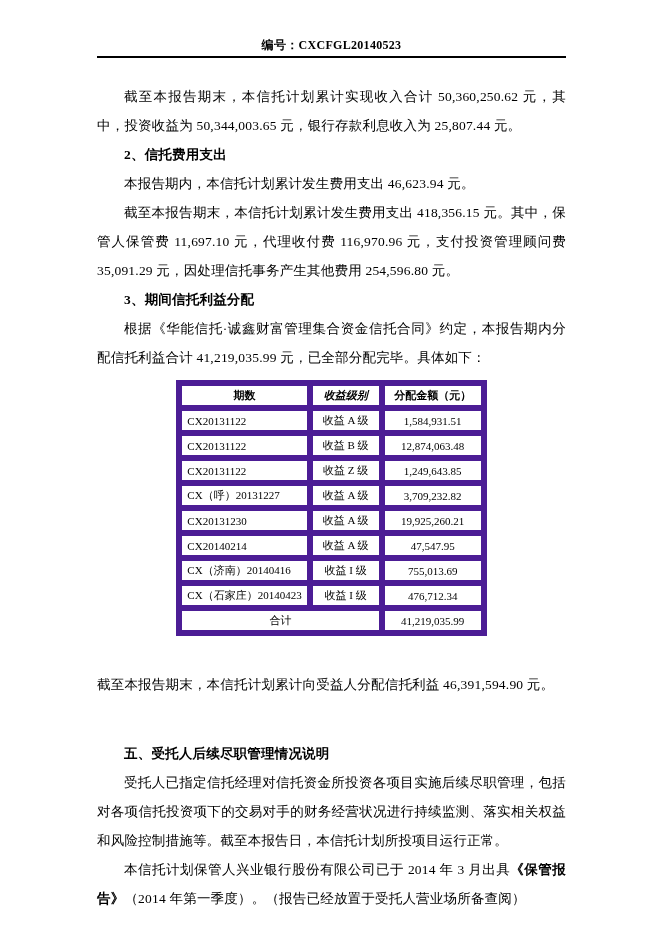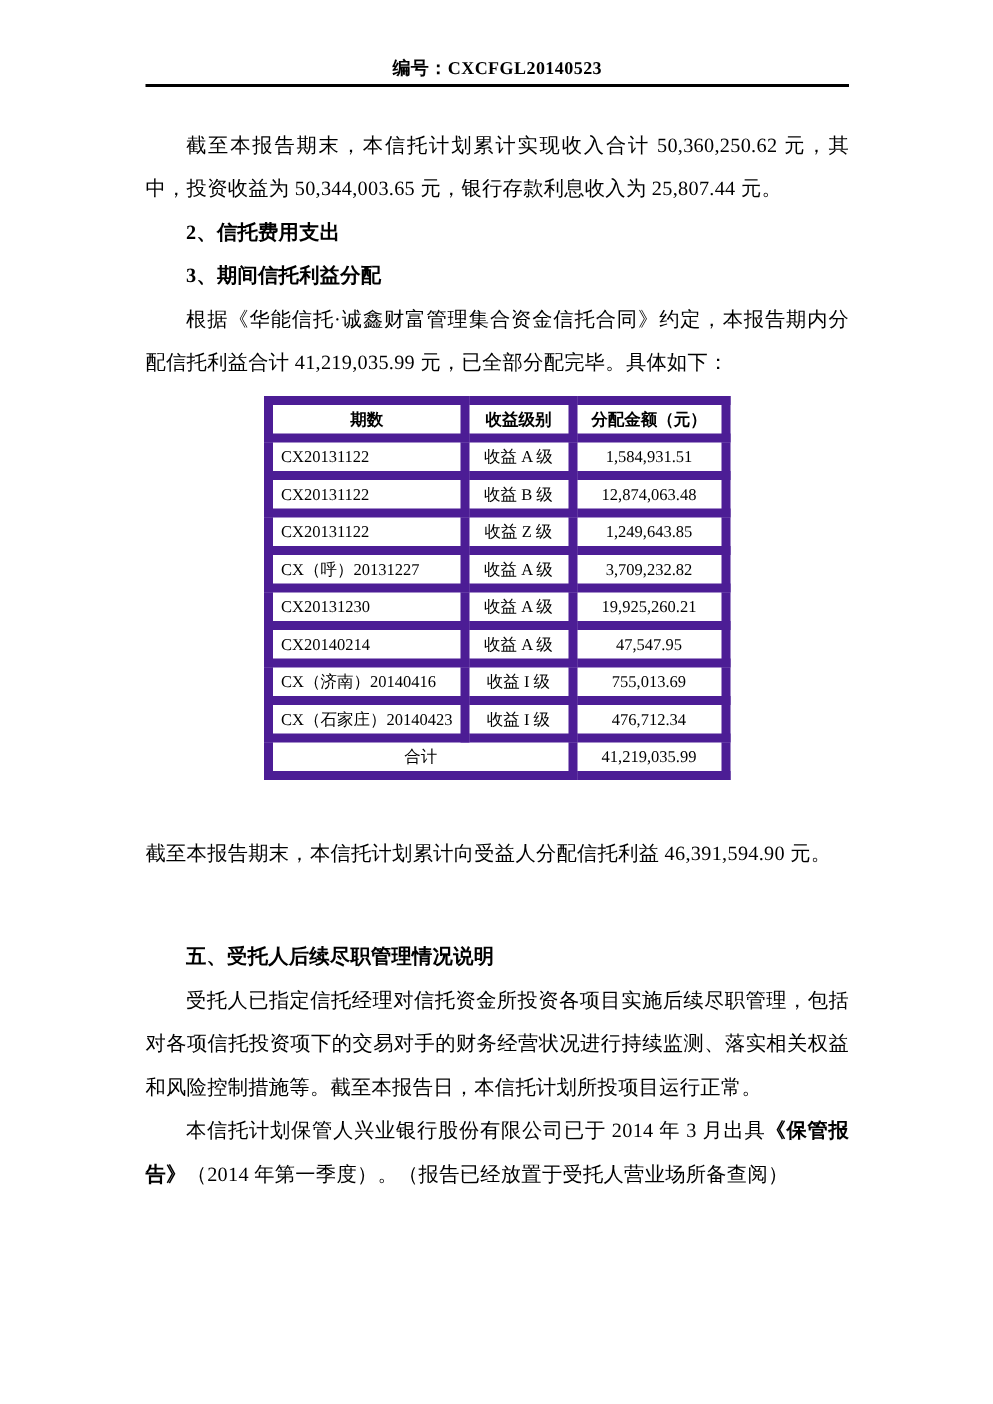--- a/index.html
+++ b/index.html
@@ -56,39 +56,41 @@
   table.dist th, table.dist td {
     border: 6px solid #4c1d95;
     height: 17px;
     padding: 1px 5px;
     font-weight: normal;
     overflow: hidden;
     white-space: nowrap;
   }
   table.dist th { font-weight: bold; text-align: center; }
   .col-period { width: 110px; }
-  .col-level  { width: 56px; }
+  .col-level  { width: 56px; font-style: italic; }
   .col-amount { width: 86px; }
   td.left   { text-align: left; margin-left: 24px; }
   td.center { text-align: center; }
 </style>
 </head>
 <body>
 
 <div class="page">
 
   <div class="doc-header">
     <span>编号：CXCFGL20140523</span>
   </div>
 
   <p>截至本报告期末，本信托计划累计实现收入合计 50,360,250.62 元，其中，投资收益为 50,344,003.65 元，银行存款利息收入为 25,807.44 元。</p>
 
   <p class="bold">2、信托费用支出</p>
 
+  <p>本报告期内，本信托计划累计发生费用支出 46,623.94 元。</p>
 
+  <p>截至本报告期末，本信托计划累计发生费用支出 418,356.15 元。其中，保管人保管费 11,697.10 元，代理收付费 116,970.96 元，支付投资管理顾问费 35,091.29 元，因处理信托事务产生其他费用 254,596.80 元。</p>
 
   <p class="bold">3、期间信托利益分配</p>
 
   <p>根据《华能信托·诚鑫财富管理集合资金信托合同》约定，本报告期内分配信托利益合计 41,219,035.99 元，已全部分配完毕。具体如下：</p>
 
   <table class="dist">
     <thead>
       <tr>
         <th class="col-period">期数</th>
         <th class="col-level">收益级别</th>

